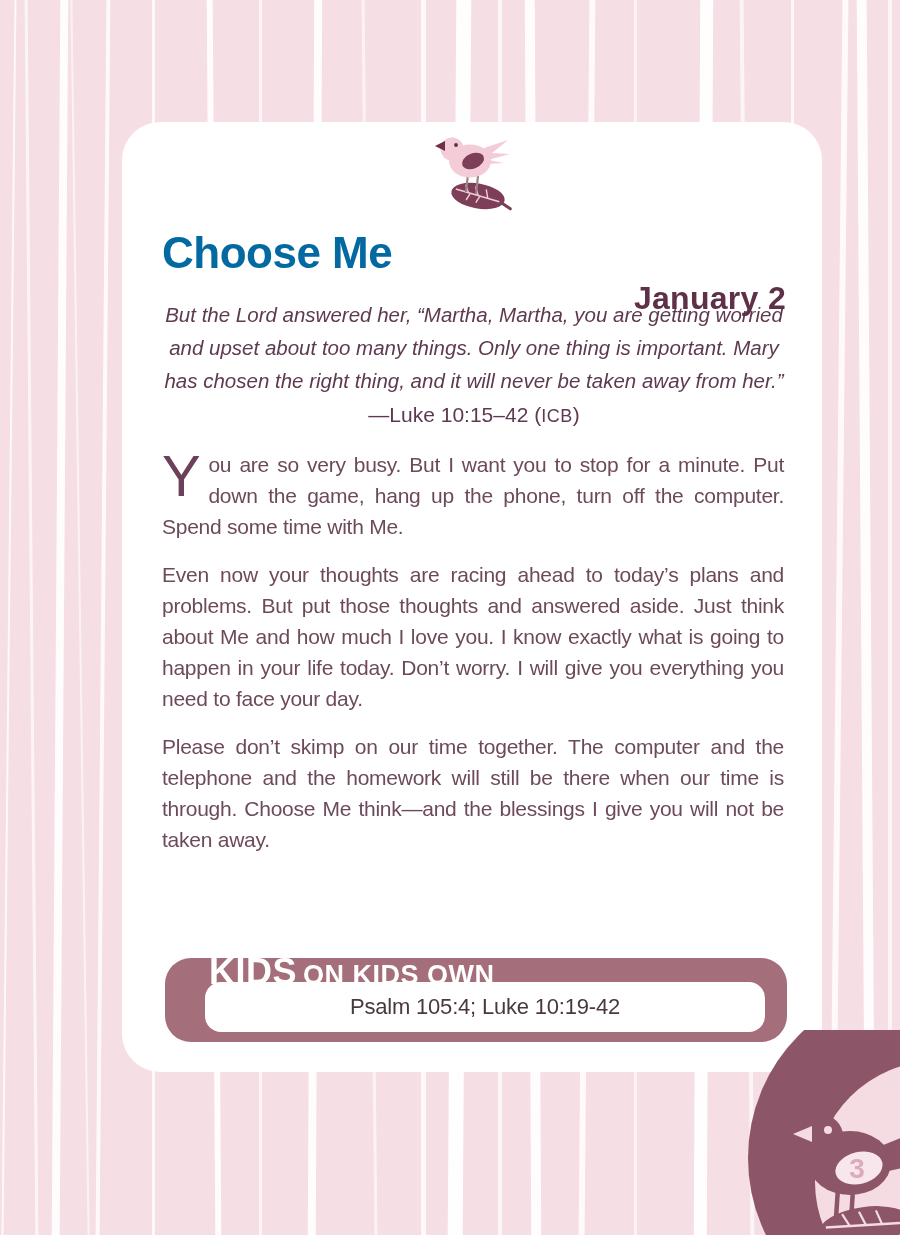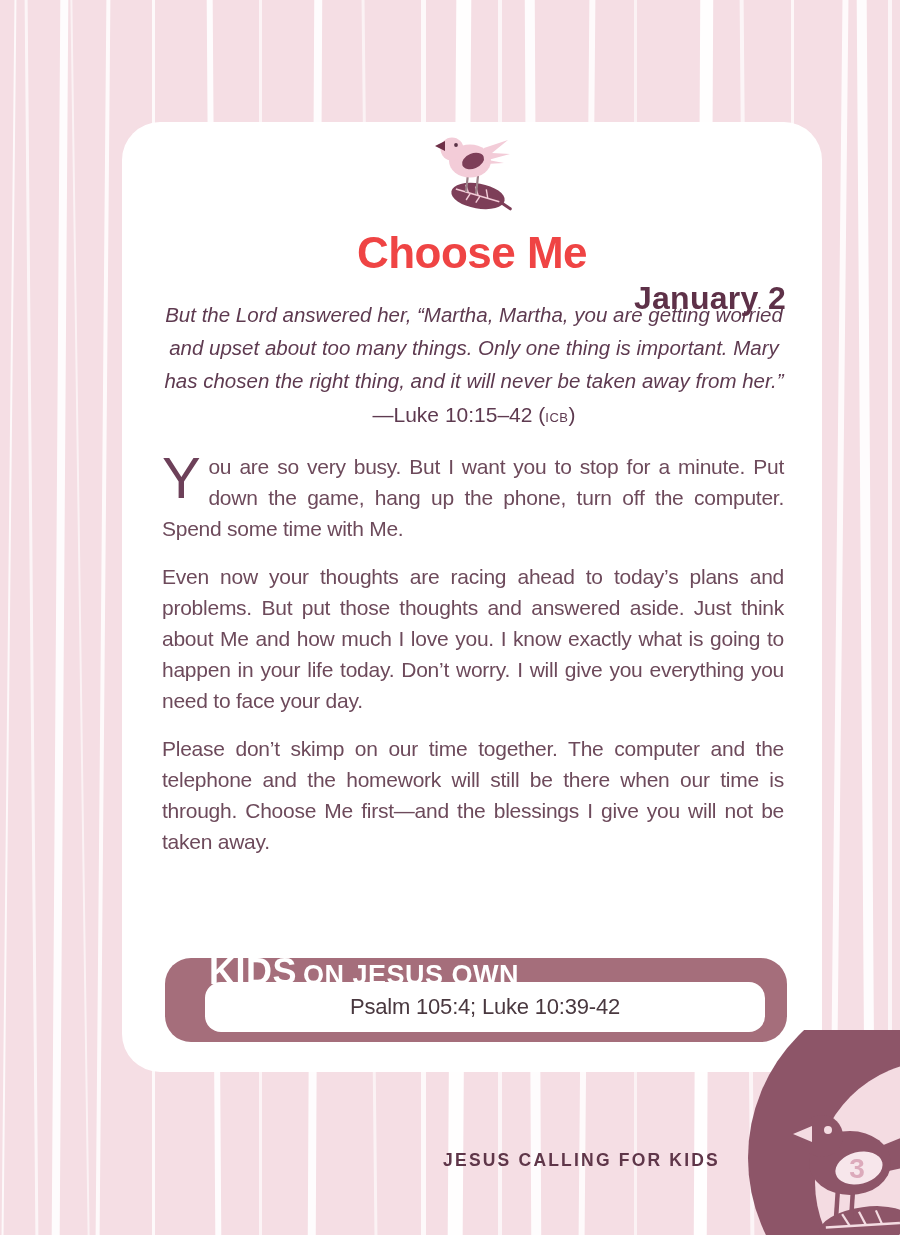--- a/index.html
+++ b/index.html
@@ -18,29 +18,29 @@
     position:absolute;left:122px;top:122px;width:700px;height:950px;
     background:#ffffff;border-radius:38px;box-sizing:border-box;
     padding:0 40px;
   }
   .bird-top{display:block;width:88px;height:82px;margin:10px auto 0;}
   .date{
     position:absolute;top:158px;right:36px;
     font-size:32px;font-weight:700;color:#5e3148;letter-spacing:.3px;
   }
   .title{
-    margin:16px 0 0;text-align:center;
-    font-size:44px;line-height:46px;font-weight:700;color:#ef4444;letter-spacing:-.5px;
+    margin:16px 0 0;
+    font-size:44px;line-height:46px;font-weight:700;color:#0369a1;letter-spacing:-.5px;
   }
   .quote{
     margin:22px auto 0;width:624px;text-align:center;
     font-style:italic;font-size:20.5px;line-height:33px;color:#5e3a50;
   }
   .attr{margin-top:1px;font-style:normal;font-size:21px;line-height:34px;color:#5e3a50;}
-  .attr .icb{font-size:13px;letter-spacing:.5px;text-align:right;}
+  .attr .icb{font-size:18px;letter-spacing:.5px;text-align:right;}
   .body{margin-top:16px;width:622px;color:#6d4a5b;}
   .body p{
     margin:0 0 17px;text-align:justify;
     font-size:21px;line-height:31px;letter-spacing:-.25px;
   }
   .dropcap{
     float:left;font-size:58px;line-height:46px;padding:4px 8px 0 0;
     color:#6d4059;font-weight:400;
   }
   
@@ -130,34 +130,33 @@
     <h1 class="title">Choose Me</h1>
 
     <div class="quote">
       <span>But the Lord answered her, “Martha, Martha, you are getting worried and upset about too many things. Only one thing is important. Mary has chosen the right thing, and it will never be taken away from her.”</span>
       <div class="attr"><span>—Luke 10:15–42 (</span><span class="icb">ICB</span><span>)</span></div>
     </div>
 
     <div class="body">
       <p><span class="dropcap">Y</span><span>ou are so very busy. But I want you to stop for a minute. Put down the game, hang up the phone, turn off the computer. Spend some time with Me.</span></p>
       <p>Even now your thoughts are racing ahead to today’s plans and problems. But put those thoughts and answered aside. Just think about Me and how much I love you. I know exactly what is going to happen in your life today. Don’t worry. I will give you everything you need to face your day.</p>
-      <p>Please don’t skimp on our time together. The computer and the telephone and the homework will still be there when our time is through. Choose Me first—and the blessings I give you will not be taken away.</p>
+      <p>Please don’t skimp on our time together. The computer and the telephone and the homework will still be there when our time is through. Choose Me think—and the blessings I give you will not be taken away.</p>
     </div>
 
     <div class="read-box">
       <div class="read-label">
-        <span class="read-main">KIDS</span><span class="read-rest">ON JESUS OWN</span>
+        <span class="read-main">KIDS</span><span class="read-rest">ON KIDS OWN</span>
       </div>
       <div class="read-inner">
-        <span>Psalm 105:4; Luke 10:39-42</span>
+        <span>Psalm 105:4; Luke 10:19-42</span>
       </div>
     </div>
   </div>
 
-  <div class="footer">JESUS CALLING FOR KIDS</div>
 
   <svg class="badge" viewBox="0 0 250 205" aria-hidden="true">
     <circle cx="222" cy="128" r="174" fill="#8d5568"></circle>
     <circle cx="236" cy="152" r="121" fill="#f4dce2"></circle>
 
     <g transform="rotate(-8 165 196)">
       <ellipse cx="165" cy="196" rx="46" ry="19" fill="#8d5568"></ellipse>
       <line x1="126" y1="192" x2="200" y2="198" stroke="#f4dce2" stroke-width="2.5"></line>
       <line x1="150" y1="194" x2="144" y2="181" stroke="#f4dce2" stroke-width="2.2"></line>
       <line x1="166" y1="195" x2="161" y2="181" stroke="#f4dce2" stroke-width="2.2"></line>

